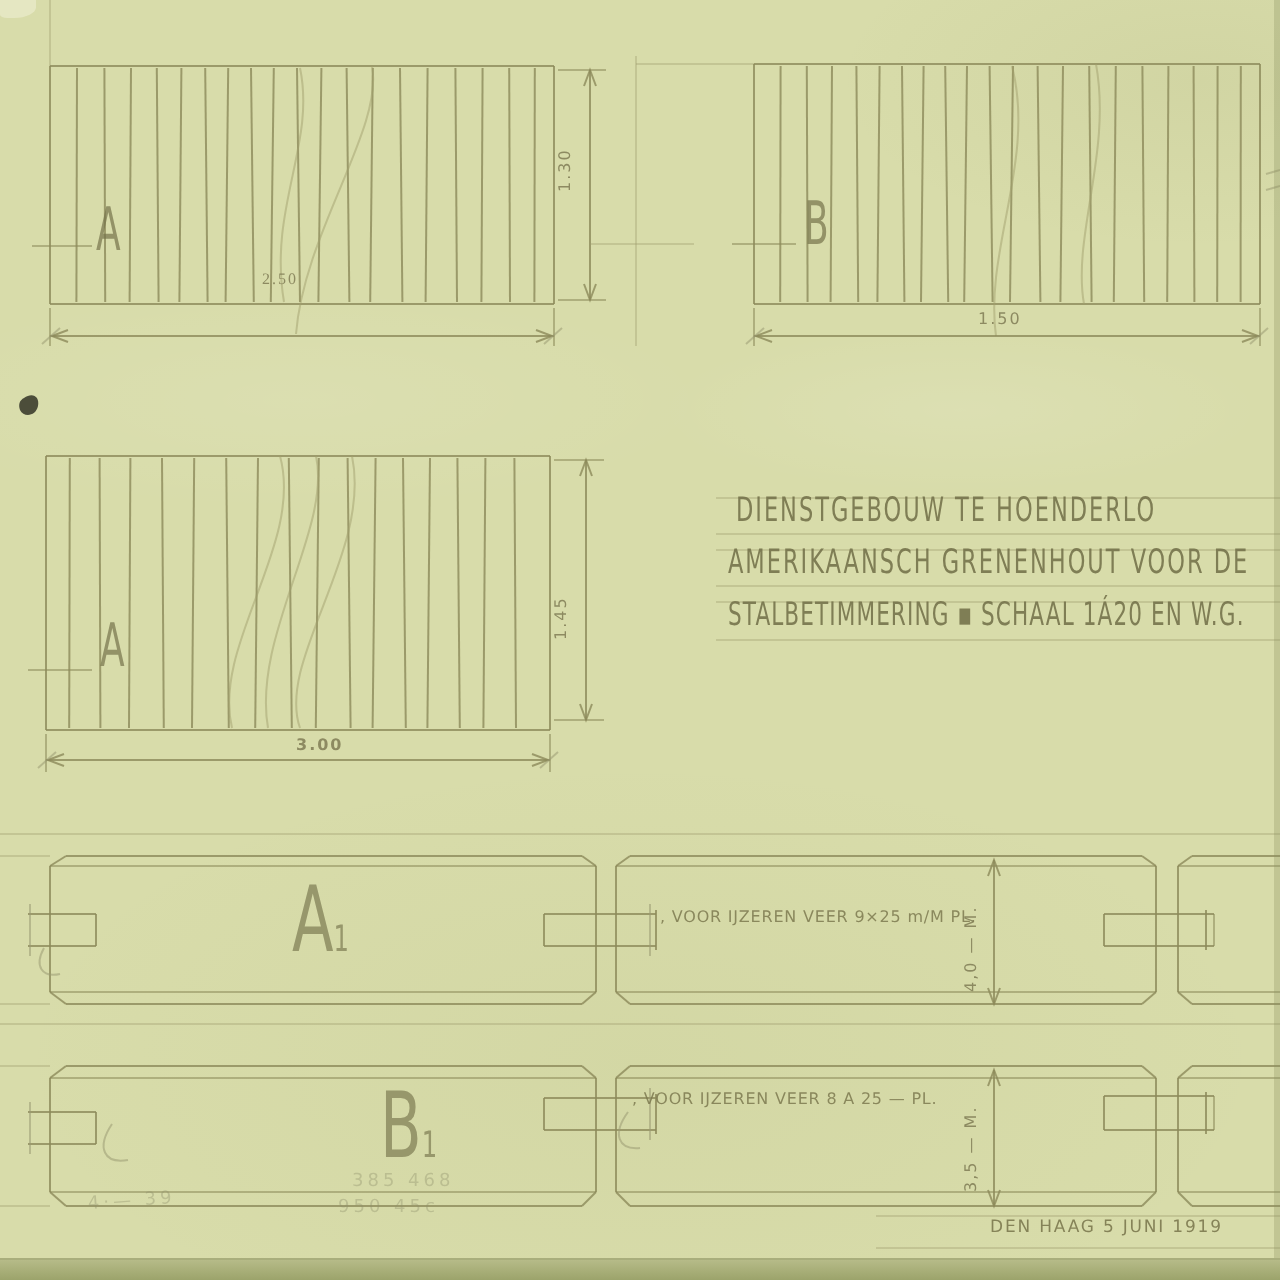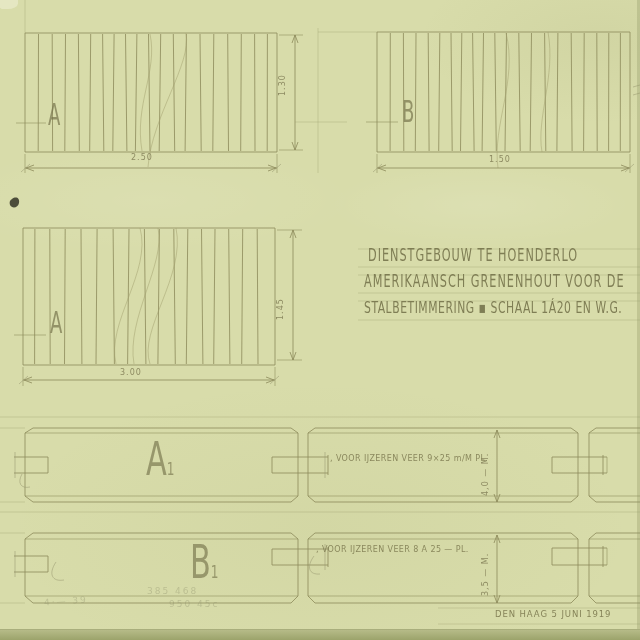--- a/index.html
+++ b/index.html
@@ -305,44 +305,44 @@
     <g>
       <line class="faint" x1="438" y1="608" x2="640" y2="608"></line>
       <line class="faint" x1="438" y1="624" x2="640" y2="624"></line>
     </g>
     <g>
       <path class="blot" d="M12,199 c4,-3 8,-1 7,4 c-1,5 -7,6 -9,2 c-1,-3 0,-5 2,-6 z"></path>
     </g>
   </svg>
 
   <div class="txt plabel" style="left:48px;top:100px;">A</div>
-  <div class="txt dim" style="left:131px;top:154px;">2.50</div>
+  <div class="txt dim" style="left:131px;top:136px;font-family:Liberation Serif, serif;">2.50</div>
   <div class="txt vdim" style="left:287px;top:88px;">1.30</div>
 
   <div class="txt plabel" style="left:402px;top:97px;">B</div>
   <div class="txt dim" style="left:489px;top:156px;text-align:right;">1.50</div>
 
   <div class="txt plabel" style="left:50px;top:308px;">A</div>
-  <div class="txt dim" style="left:120px;top:369px;">3.00</div>
+  <div class="txt dim" style="left:148px;top:369px;font-weight:bold;">3.00</div>
   <div class="txt vdim" style="left:285px;top:312px;">1.45</div>
 
   <div class="txt arch" style="left:368px;top:247px;">DIENSTGEBOUW TE HOENDERLO</div>
   <div class="txt arch" style="left:364px;top:273px;">AMERIKAANSCH GRENENHOUT VOOR DE</div>
   <div class="txt arch3" style="left:364px;top:299px;">STALBETIMMERING ▪ SCHAAL 1Á20 EN W.G.</div>
 
   <div class="txt biglabel" style="left:146px;top:437px;"><span>A</span><span class="sub">1</span></div>
   <div class="txt note" style="left:330px;top:455px;">, VOOR IJZEREN VEER 9×25 m/M PL.</div>
   <div class="txt vdim" style="left:490px;top:488px;">4,0 — M.</div>
 
   <div class="txt biglabel" style="left:190px;top:540px;"><span>B</span><span class="sub">1</span></div>
   <div class="txt note" style="left:316px;top:546px;">, VOOR IJZEREN VEER 8 A 25 — PL.</div>
   <div class="txt vdim" style="left:490px;top:588px;">3,5 — M.</div>
 
   <div class="txt footer" style="left:495px;top:610px;">DEN HAAG 5 JUNI 1919</div>
 
   <div class="txt scrib" style="left:44px;top:597px;transform:rotate(-4deg);">4·—  39</div>
-  <div class="txt scrib" style="left:147px;top:587px;text-align:center;">385  468</div>
+  <div class="txt scrib" style="left:176px;top:587px;text-align:center;">385  468</div>
   <div class="txt scrib" style="left:169px;top:600px;text-align:center;">950  45c</div>
 
   <div class="corner-light"></div>
   <div class="edge-right"></div>
   <div class="paper-edge"></div>
 </div>
 
 </body></html>

